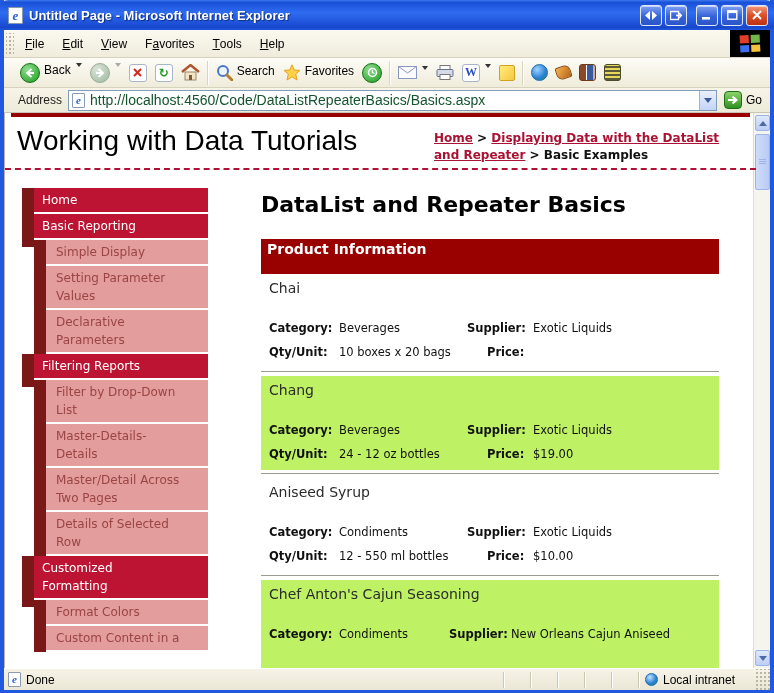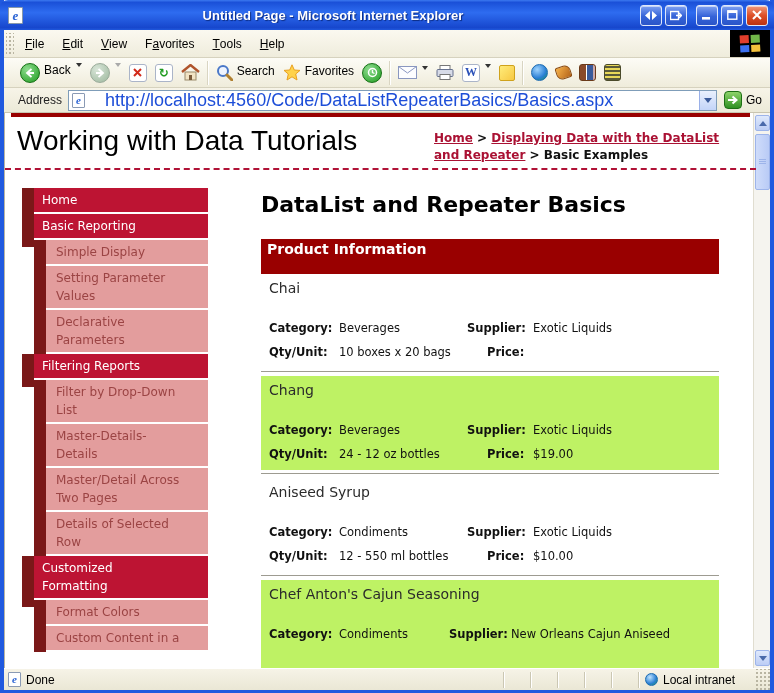--- a/index.html
+++ b/index.html
@@ -9,21 +9,21 @@
   .window{ width:774px; height:693px; border-left:4px solid #2059df; border-right:4px solid #2059df;
            border-bottom:3px solid #2059df; background:#fff; position:relative; }
 
   
   .titlebar{ height:30px; margin:0 -4px; padding:0 6px 0 8px;
     background:linear-gradient(180deg,#3c79f0 0%,#1a50d8 8%,#2e6cf0 42%,#1747cd 92%,#2058dc 100%);
     border-radius:8px 8px 0 0; display:flex; align-items:center; }
   .ie-ico{ width:15px; height:17px; background:#fff; border:1px solid #8899aa; border-radius:1px;
     color:#2a63d4; font:bold italic 13px "Liberation Serif",serif; text-align:center; line-height:15px; flex:none; }
   .title-text{ color:#fff; font:bold 13px "Liberation Sans",sans-serif; margin-left:6px; flex:1;
-    text-shadow:1px 1px 1px #0a2a80; white-space:nowrap; overflow:hidden;text-align:center; }
+    text-shadow:1px 1px 1px #0a2a80; white-space:nowrap; overflow:hidden; }
   .tb-btn{ width:22px; height:21px; margin-left:3px; border-radius:3px; border:1px solid #dfe8fb;
     background:linear-gradient(180deg,#7fa1f2 0%,#3563d8 55%,#2a55c8 100%);
     display:flex; align-items:center; justify-content:center; flex:none;
     box-shadow:inset 0 1px 0 rgba(255,255,255,.55); }
   .tb-btn.gap{ margin-left:9px; }
   .tb-btn.close{ background:linear-gradient(180deg,#f09a7c 0%,#dd4f28 50%,#bb3210 100%); }
 
   
   .menubar{ height:28px; background:linear-gradient(180deg,#fbf9f0,#efecdc); display:flex; align-items:stretch;
     border-bottom:1px solid #d6d2be; }
@@ -59,21 +59,21 @@
   .blob.books{ background:linear-gradient(90deg,#8a4a2a 0 40%,#fff 40% 45%,#3a5a9a 45% 85%,#caa 85%); border:1px solid #6a3a1a;}
   .blob.gridc{ background:repeating-linear-gradient(0deg,#5a5a3a 0 2px,#e8d858 2px 4px),#5a5a3a; border:1px solid #4a4a2a;}
 
   
   .addrbar{ height:25px; background:linear-gradient(180deg,#f7f4e8,#ecead8); border-bottom:1px solid #c9c5b0;
     display:flex; align-items:center; padding-right:4px; }
   .addr-label{ font-size:12px; color:#222; margin:0 6px 0 2px; }
   .addr-input{ flex:1; height:21px; background:#fff; border:1px solid #7f9db9; display:flex; align-items:center; padding-left:3px; }
   .page-ico{ width:13px; height:15px; background:#fff; border:1px solid #8a9ab4; border-radius:1px;
     color:#2a63d4; font:bold italic 11px "Liberation Serif",serif; text-align:center; line-height:13px; flex:none;}
-  .url{ flex:1; font-size:18px; color:#1d4ed8; margin-left:20px; white-space:nowrap; overflow:hidden; }
+  .url{ flex:1; font-size:14px; color:#14532d; margin-left:5px; white-space:nowrap; overflow:hidden; }
   .combo-btn{ width:17px; height:19px; background:linear-gradient(180deg,#e9f0fd,#c3d4f8); border-left:1px solid #9ab0e8;
     display:flex; align-items:center; justify-content:center; }
   .chev{ width:0; height:0; border-left:4px solid transparent; border-right:4px solid transparent; border-top:5px solid #3a5a9a; }
   .go{ display:flex; align-items:center; gap:4px; margin-left:7px; padding-right:4px; font-size:12px; color:#000; }
   .go-ico{ width:18px; height:18px; border-radius:4px; background:linear-gradient(180deg,#8ed36a,#2f9022);
     border:1px solid #1d6f14; display:flex; align-items:center; justify-content:center; }
 
   
   .content{ height:555px; position:relative; background:#fff; border-left:1px solid #b9b5a2; }
   .page-scroll{ position:absolute; top:0; right:0; bottom:0; width:17px; background:#f5f4ef; border-left:1px solid #e0ddd0; }

